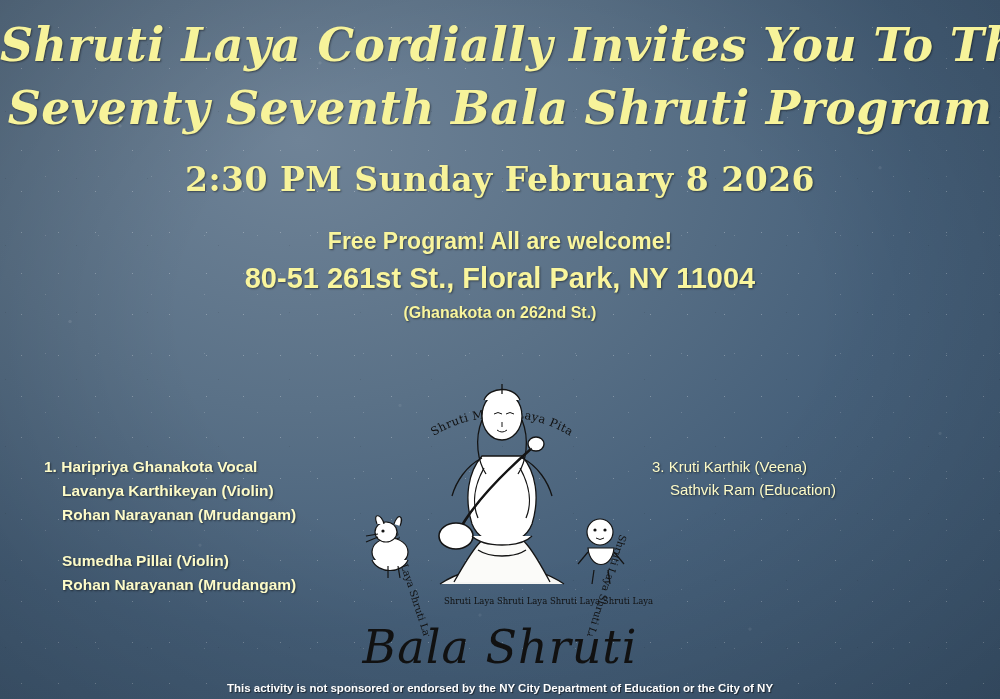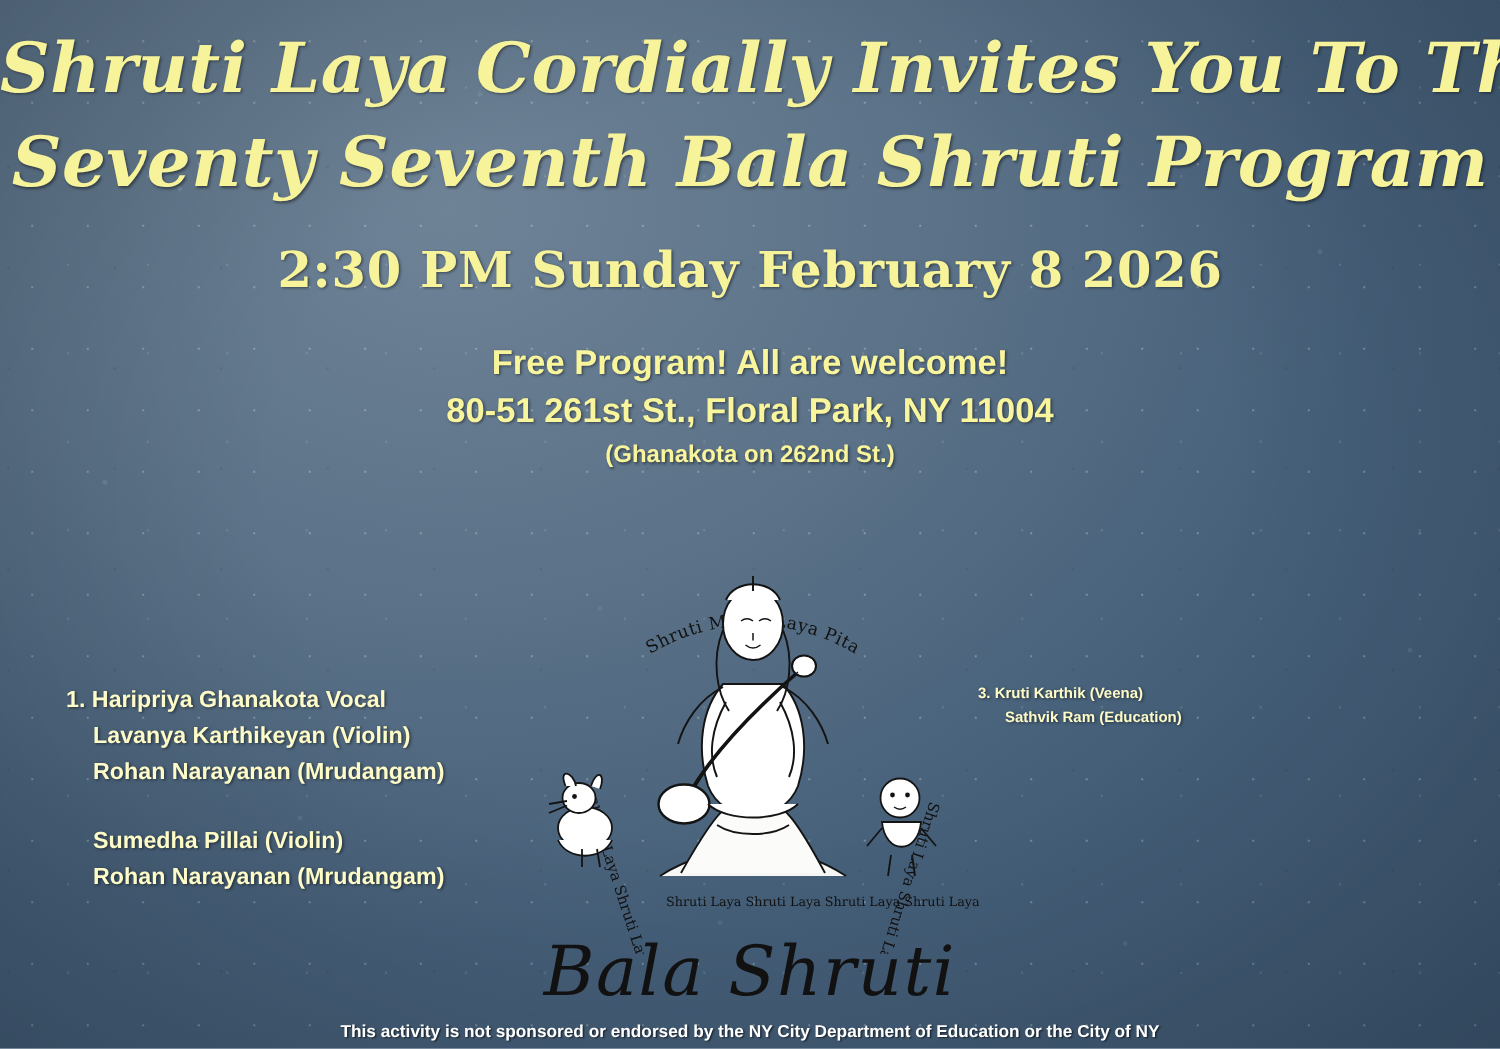--- a/index.html
+++ b/index.html
@@ -88,43 +88,43 @@
     right: 0;
     top: 226px;
     text-align: center;
     color: #f9f59d;
     font-family: "Liberation Sans", sans-serif;
     font-weight: bold;
     text-shadow: 1px 1px 2px rgba(0,0,0,0.45);
   }
   .venue .v1 { font-size: 23px; line-height: 1.38; display: block; }
   .venue .v2 { font-size: 23px; line-height: 1.38; display: block; }
-  .venue .v3 { font-size: 23px; line-height: 1.38; display: block; }
+  .venue .v3 { font-size: 29px; line-height: 1.38; display: block; }
   .venue .v4 { font-size: 16px; line-height: 1.9; display: block; }
 
   
   .perf-left {
     position: absolute;
     left: 44px;
     top: 455px;
     width: 330px;
     color: #fdfbc8;
     font-size: 15.5px;
     font-weight: bold;
     line-height: 1.55;
     text-shadow: 1px 1px 2px rgba(0,0,0,0.5);
   }
   .perf-right {
     position: absolute;
     left: 652px;
     top: 455px;
     width: 320px;
     color: #fdfbc8;
-    font-size: 10px;
-    font-weight: bold;
+    font-size: 15px;
+    font-weight: normal;
     line-height: 1.55;
     text-shadow: 1px 1px 2px rgba(0,0,0,0.5);
   }
   .perf-block { margin-bottom: 22px; }
   .perf-block .pl { display: block; white-space: nowrap; }
   .perf-block .pl.ind { padding-left: 18px; }
 
   
   .logo-wrap {
     position: absolute;

